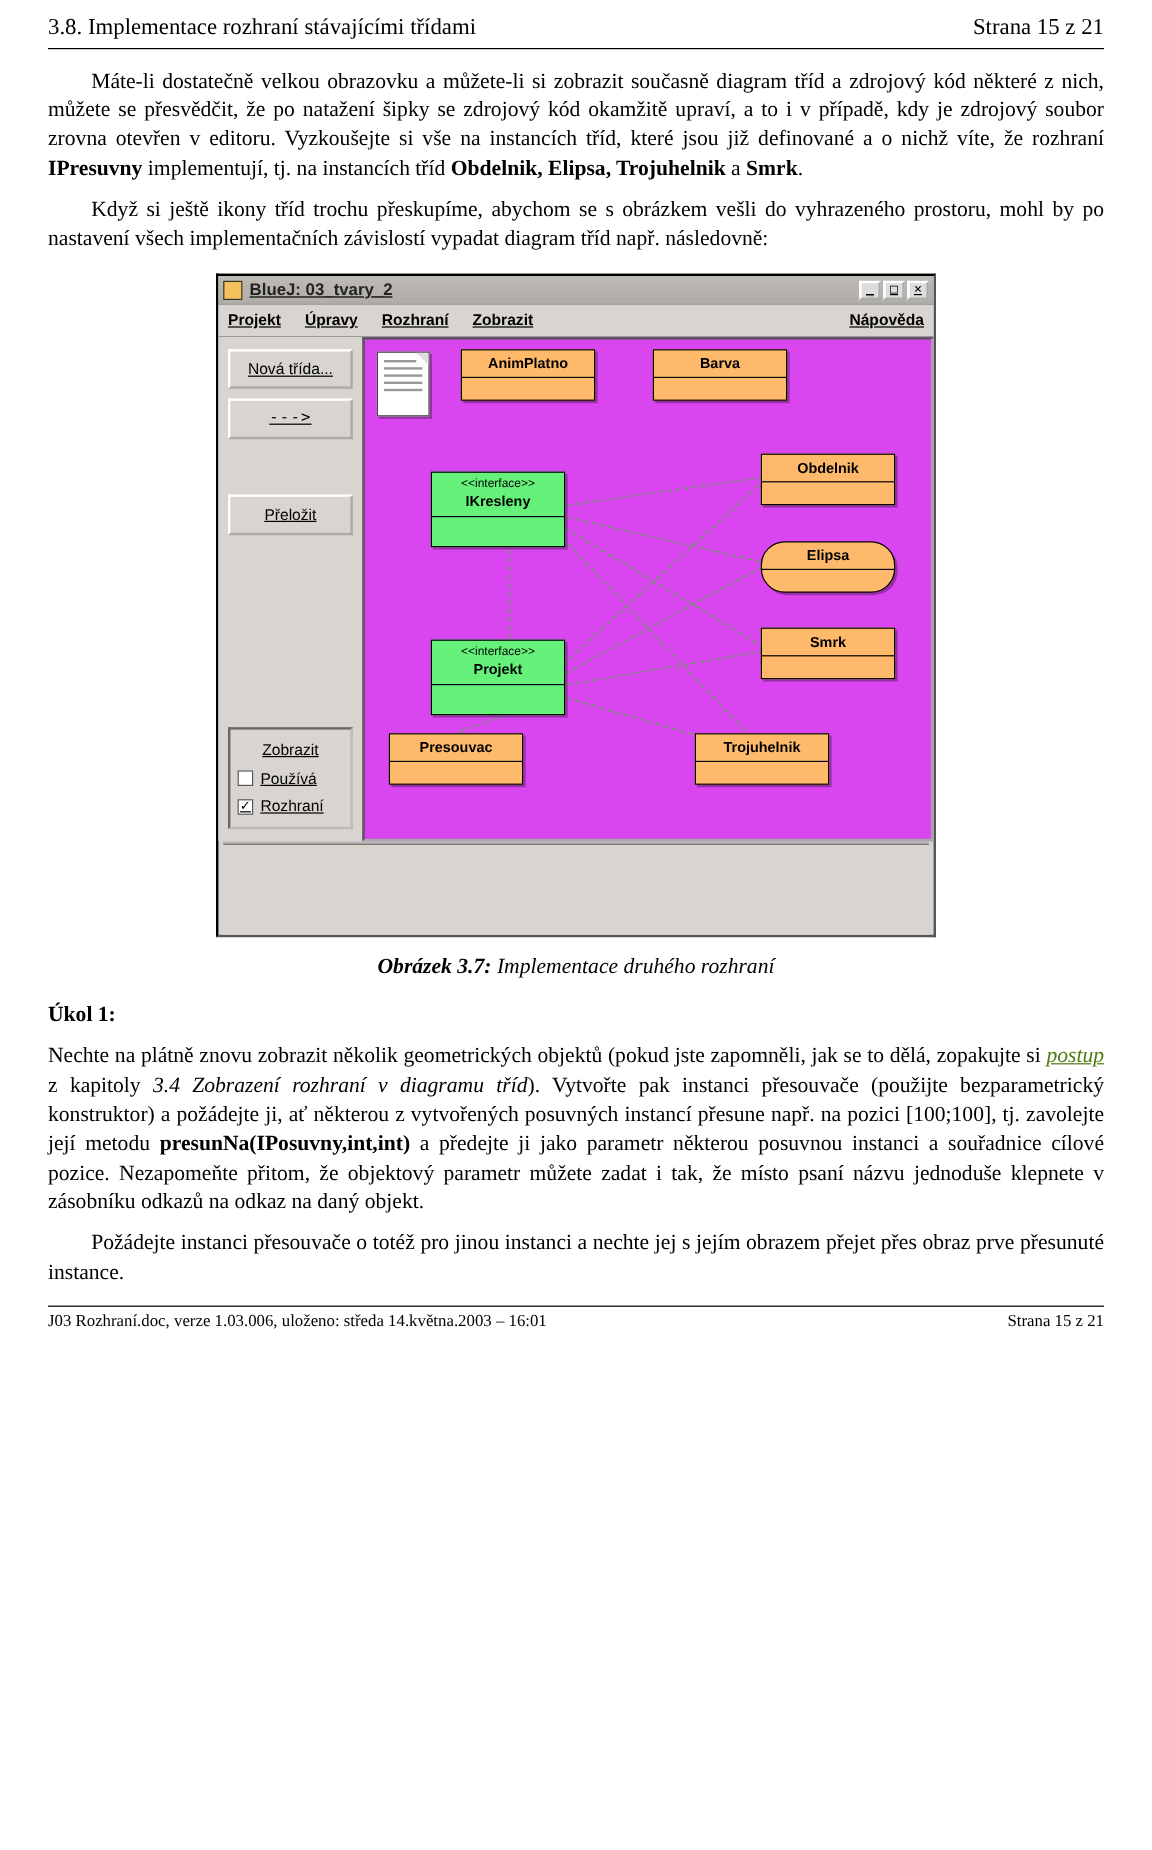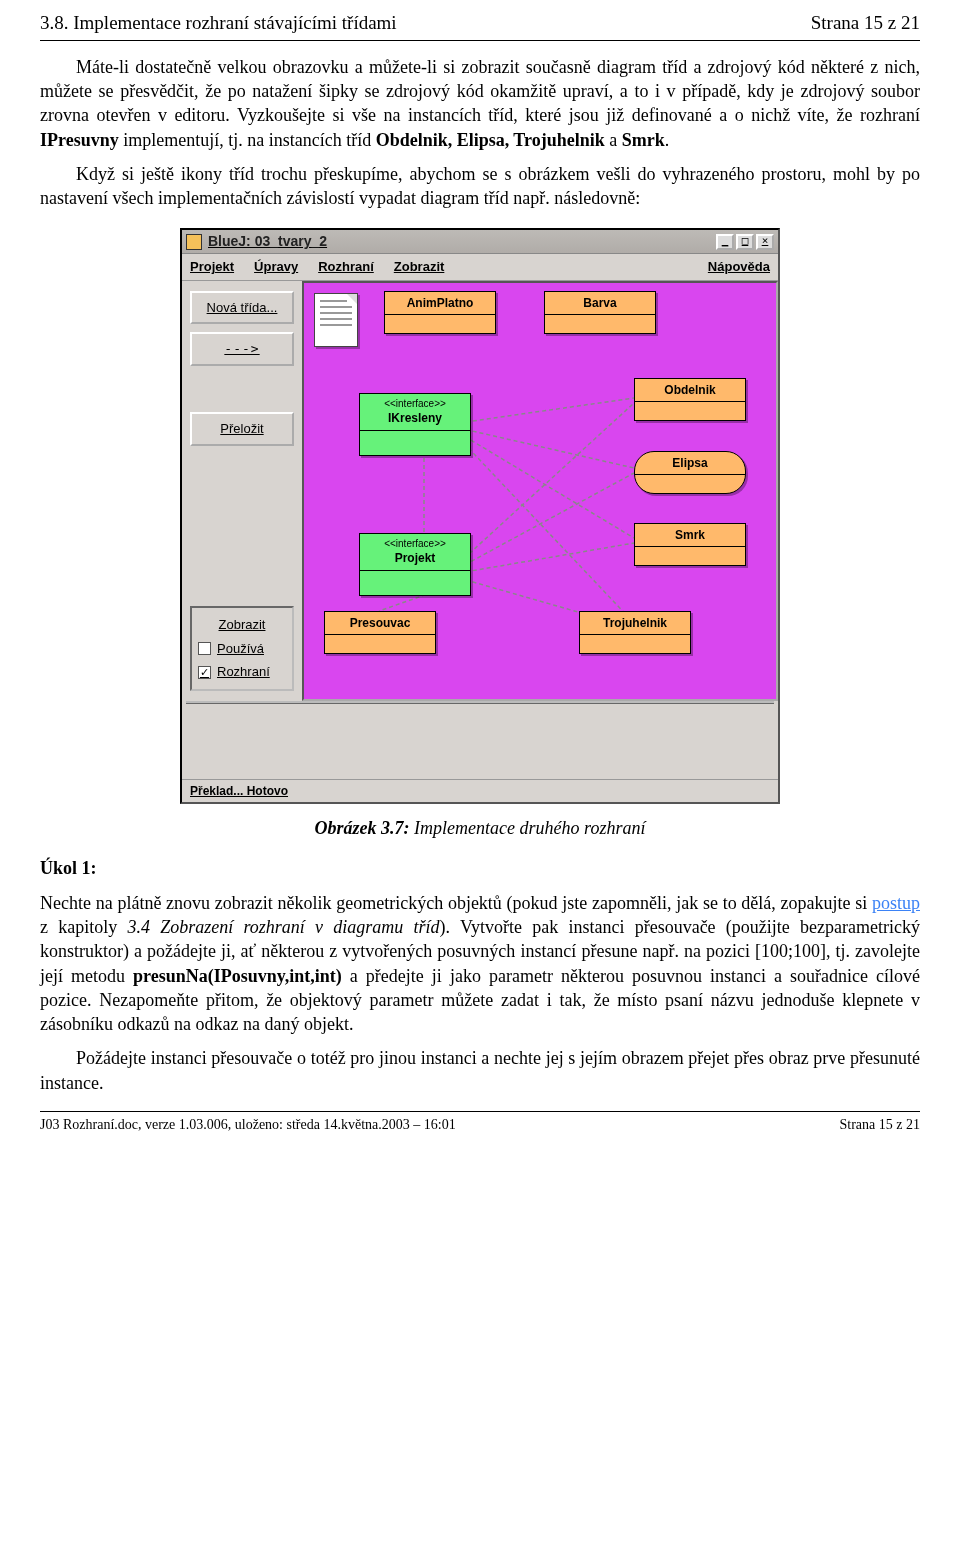--- a/index.html
+++ b/index.html
@@ -16,21 +16,21 @@
   .header-row {
     display: flex;
     justify-content: space-between;
     font-size: 19px;
     margin-bottom: 4px;
   }
   .hr { border: none; border-top: 1px solid #000; margin-bottom: 14px; }
   p { text-align: justify; margin-bottom: 10px; }
   p.indent { text-indent: 36px; }
   b { font-weight: bold; }
-  .link { color: #3b82f6; text-decoration: underline; cursor: pointer; }
+  .link { color: #4d7c0f; text-decoration: underline; cursor: pointer; font-style: italic; }
   .figure-wrap { text-align: center; margin: 18px 0 10px 0; }
   .caption { text-align: center; font-style: italic; margin: 12px 0 16px 0; }
   .caption b { font-style: italic; }
 
   
   .bluej-window {
     display: inline-block;
     width: 600px;
     background: #d8d4d0;
     border: 2px solid #000;
@@ -265,21 +265,20 @@
             <div class="hdr"><span class="name">Presouvac</span></div>
             <div class="body"></div>
           </div>
           <div class="classbox" style="left:275px; top:328px;">
             <div class="hdr"><span class="name">Trojuhelnik</span></div>
             <div class="body"></div>
           </div>
         </div>
       </div>
       <div class="objpane"></div>
-      <div class="statusbar">Překlad... Hotovo</div>
     </div>
   </div>
 
   <p class="caption">
     <b>Obrázek 3.7:</b><span>   Implementace druhého rozhraní</span>
   </p>
 
   <p><b>Úkol 1:</b></p>
   <p>
     <span>Nechte na plátně znovu zobrazit několik geometrických objektů (pokud jste zapomněli, jak se to dělá, zopakujte si </span><span class="link">postup</span><span> z kapitoly </span><i>3.4 Zobrazení rozhraní v diagramu tříd</i><span>). Vytvořte pak instanci přesouvače (použijte bezparametrický konstruktor) a požádejte ji, ať některou z vytvořených posuvných instancí přesune např. na pozici [100;100], tj. zavolejte její metodu </span><b>presunNa(IPosuvny,int,int)</b><span> a předejte ji jako parametr některou posuvnou instanci a souřadnice cílové pozice. Nezapomeňte přitom, že objektový parametr můžete zadat i tak, že místo psaní názvu jednoduše klepnete v zásobníku odkazů na odkaz na daný objekt.</span>

